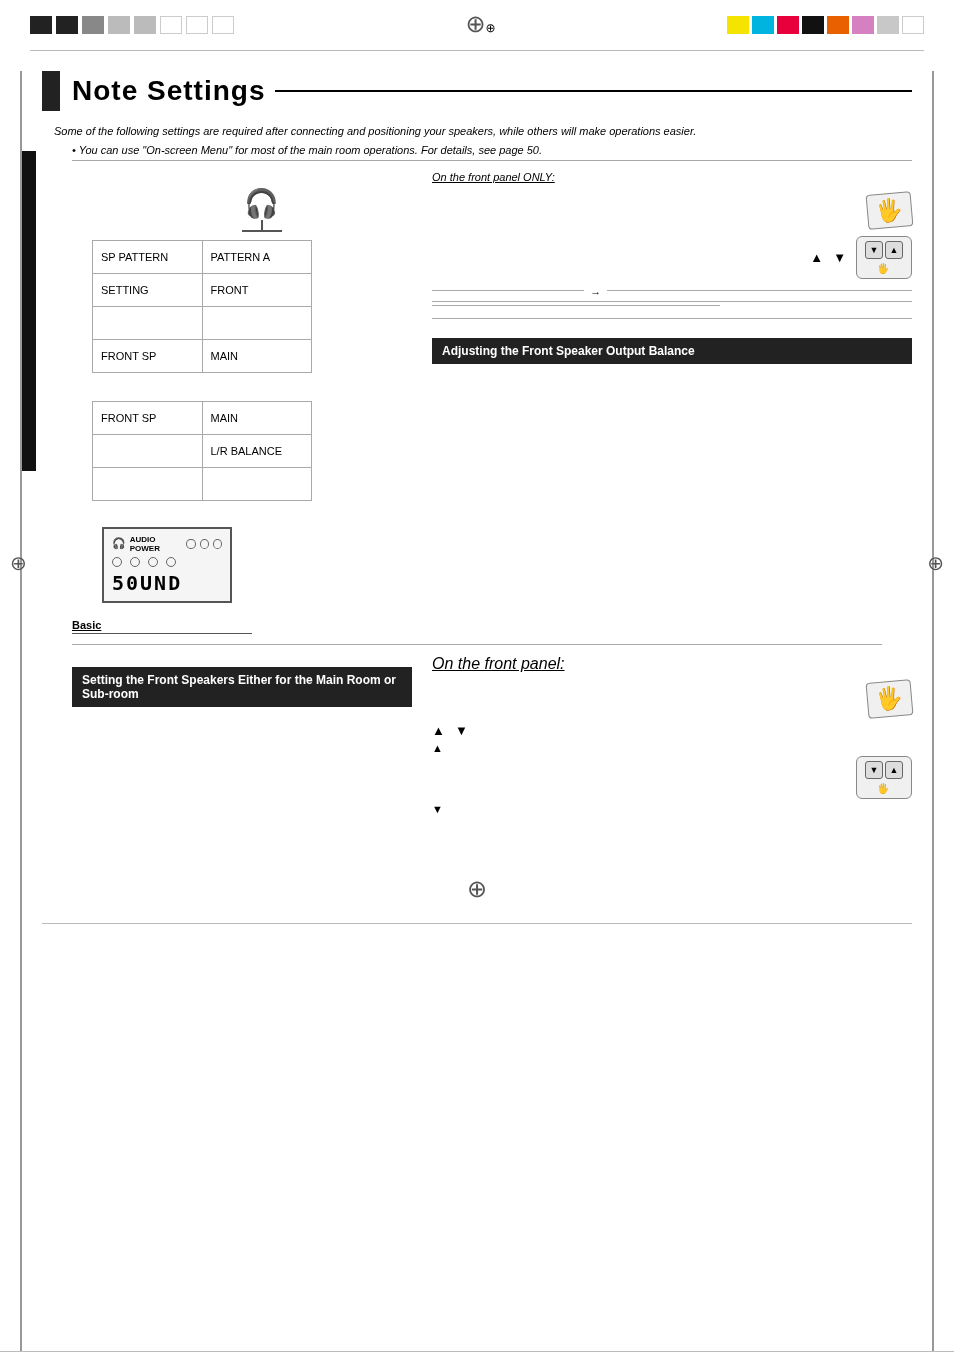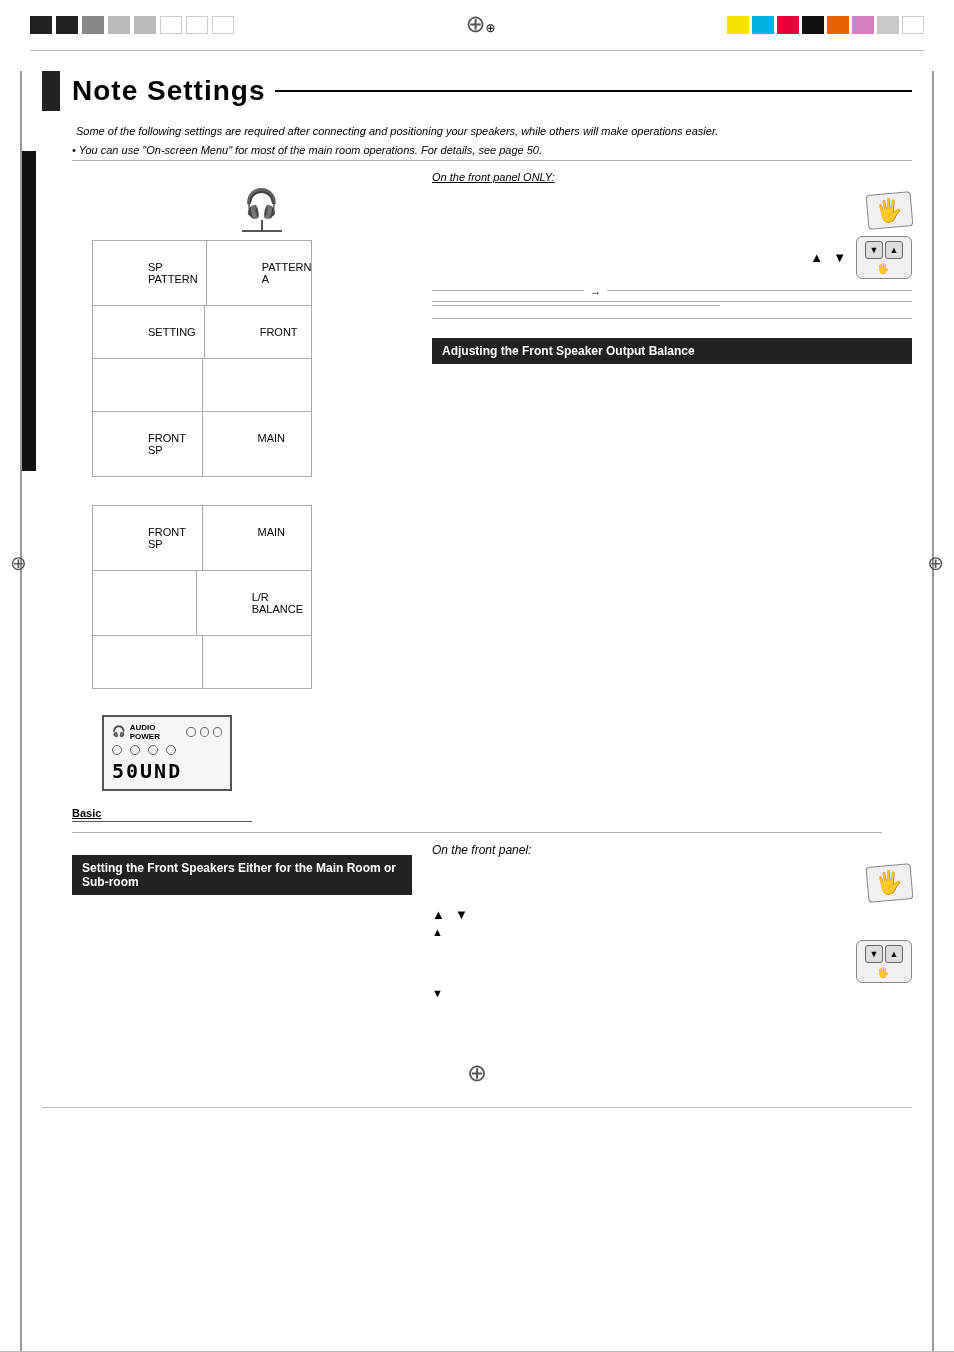--- a/index.html
+++ b/index.html
@@ -155,25 +155,24 @@
     .setting-table .row {
       display: flex;
       border-bottom: 1px solid #aaa;
     }
 
     .setting-table .row:last-child {
       border-bottom: none;
     }
 
     .setting-table .cell {
-      padding: 20px 8px;
+      padding: 10px 8px;
       font-size: 11px;
       flex: 1;
       border-right: 1px solid #aaa;
-      margin-left: 47px;
     }
 
     .setting-table .cell:last-child {
       border-right: none;
     }
 
     
     .sound-display {
       border: 2px solid #555;
       width: 130px;
@@ -261,22 +260,23 @@
     .sub-left {
       width: 340px;
       flex-shrink: 0;
     }
 
     .sub-right {
       flex: 1;
     }
 
     .front-panel-label-center {
-      font-size: 12px;
+      font-size: 16px;
       font-style: italic;
+      text-decoration: underline;
       margin-bottom: 8px;
     }
 
     .left-accent-bar {
       position: absolute;
       left: 0;
       top: 80px;
       width: 14px;
       height: 320px;
       background: #111;
@@ -317,21 +317,21 @@
 
   <div style="position:absolute; left:-12px; top:480px; font-size:20px; color:#555;">⊕</div>
   <div style="position:absolute; right:-12px; top:480px; font-size:20px; color:#555;">⊕</div>
 
   <div class="title-section">
     <div class="title-accent"></div>
     <span class="page-title">Note Settings</span>
     <div class="title-line"></div>
   </div>
 
-  <p class="intro-text" style="margin-left:34px;">Some of the following settings are required after connecting and positioning your speakers, while others will make operations easier.</p>
+  <p class="intro-text" style="margin-left:12px;">Some of the following settings are required after connecting and positioning your speakers, while others will make operations easier.</p>
   <p class="bullet-text" style="margin-left:30px;">• You can use "On-screen Menu" for most of the main room operations. For details, see page 50.</p>
 
   <div style="margin-left:30px; margin-right:0; height:1px; background:#aaa; margin-bottom:10px;"></div>
 
   <div class="content-area" style="margin-left:30px;">
 
     <div class="left-col">
 
       <div style="text-align:center; margin: 16px 0 4px 40px;">
         <div style="font-size:28px; color:#333;">🎧</div>

